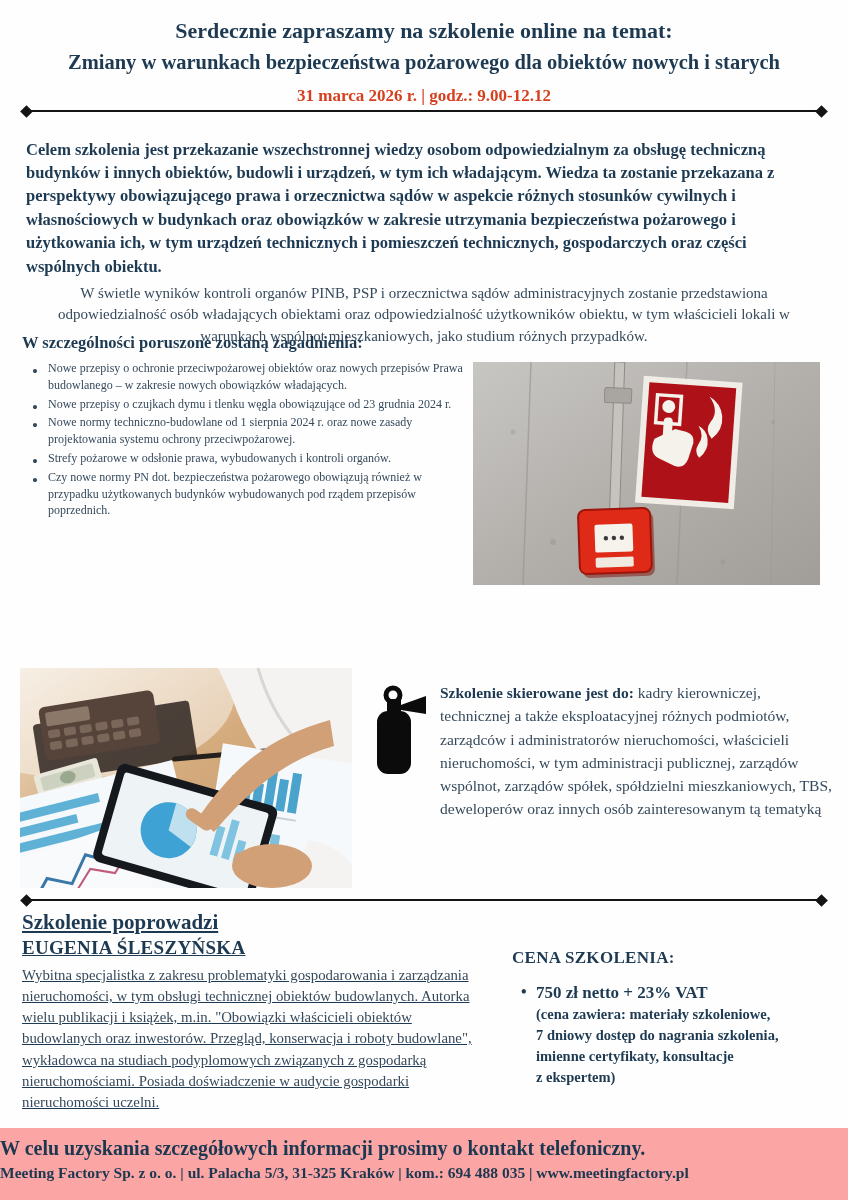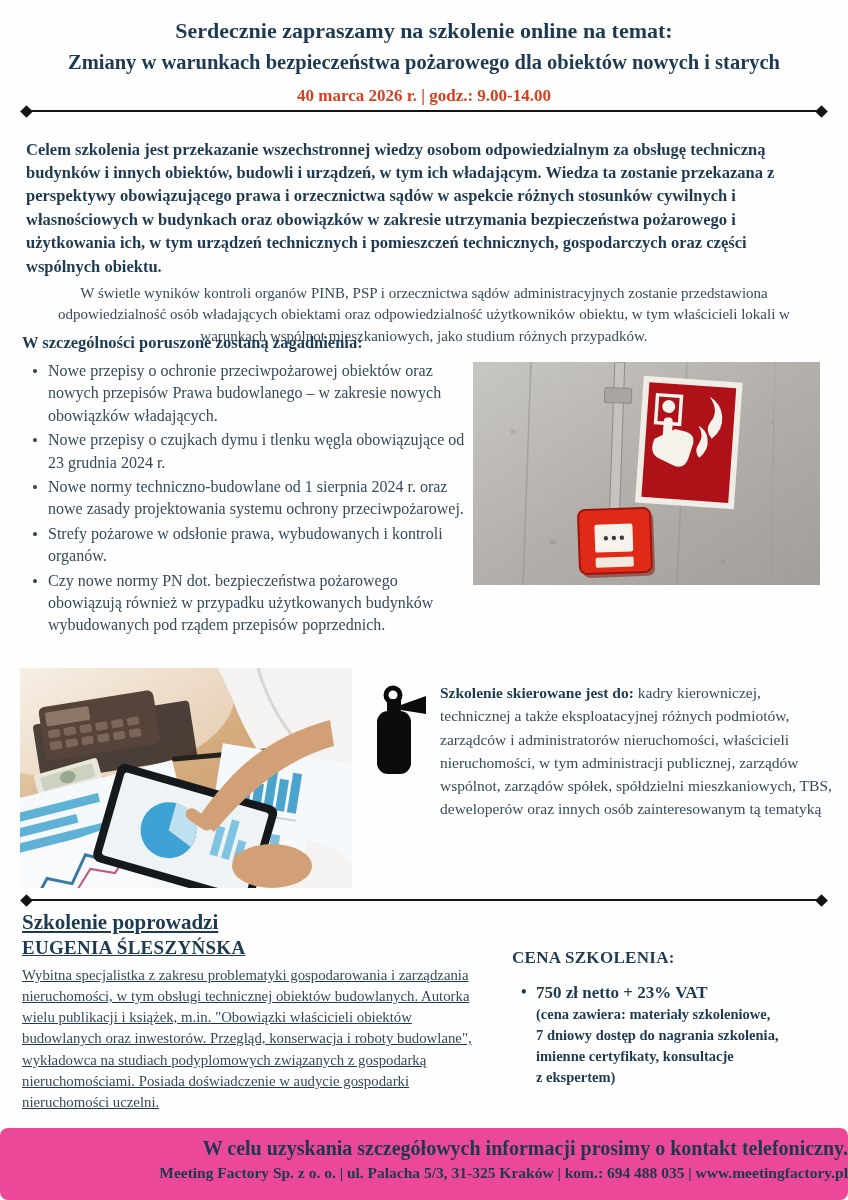--- a/index.html
+++ b/index.html
@@ -39,21 +39,21 @@
   .context {
     position: absolute; top: 268px; left: 30px; right: 30px;
     text-align: center; font-size: 15px; line-height: 1.43; color: #35495b;
   }
 
   
   .topics { position: absolute; top: 333px; left: 0; right: 0; height: 332px; }
   .topics-heading { margin-left: 22px; font-weight: bold; font-size: 16.5px; }
   .topics-list {
     margin: 7px 0 0 28px; padding-left: 20px; width: 440px;
-    list-style: none; font-size: 16px; line-height: 1.4; color: #35495b;
+    list-style: none; font-size: 12px; line-height: 1.4; color: #35495b;
   }
   .topics-list li { position: relative; margin-bottom: 2px; }
   .topics-list li::before { content: "\2022"; position: absolute; left: -16px; font-size: 17px; }
   .alarm-photo { position: absolute; top: 29px; right: 28px; width: 347px; height: 223px; display: block; }
 
   
   .mid { position: absolute; top: 668px; left: 20px; right: 14px; display: flex; }
   .analysis-photo { width: 332px; height: 220px; flex: 0 0 auto; display: block; }
   .ext-icon { width: 56px; height: 92px; flex: 0 0 auto; margin: 15px 0 0 20px; display: block; }
   .audience { width: 396px; margin: 13px 0 0 12px; font-size: 15.5px; line-height: 1.5; color: #35495b; }
@@ -69,34 +69,34 @@
   .pricing-heading { font-size: 17px; font-weight: bold; letter-spacing: 0.3px; }
   .pricing-list { margin: 15px 0 0 0; padding-left: 24px; list-style: none; font-family: Liberation Serif, serif; }
   .pricing-list li { position: relative; }
   .pricing-list li::before { content: "\2022"; position: absolute; left: -15px; font-weight: bold; }
   .price { font-size: 17px; font-weight: bold; }
   .price-details { font-size: 14.5px; font-weight: bold; line-height: 1.45; white-space: pre-line; margin-top: 1px; }
 
   
   .footer {
     position: absolute; left: 0; bottom: 0; width: 100%; height: 72px;
-    background: #ec4899; text-align: right; color: #1c3850; border-radius: 8px;
+    background: #fca5a5; text-align: left; color: #1c3850;
   }
   .footer-line1 { font-size: 20px; font-weight: bold; padding-top: 9px; }
   .footer-line2 { font-size: 15.5px; font-weight: bold; margin-top: 4px; }
 </style>
 </head>
 <body>
 
 <div class="page">
 
   <div class="header">
     <div class="intro">Serdecznie zapraszamy na szkolenie online na temat:</div>
     <div class="title">Zmiany w warunkach bezpieczeństwa pożarowego dla obiektów nowych i starych</div>
-    <div class="datetime">40 marca 2026 r. | godz.: 9.00-14.00</div>
+    <div class="datetime">31 marca 2026 r. | godz.: 9.00-12.12</div>
   </div>
 
   <div class="divider divider-1"></div>
 
   <p class="goal">Celem szkolenia jest przekazanie wszechstronnej wiedzy osobom odpowiedzialnym za obsługę techniczną budynków i innych obiektów, budowli i urządzeń, w tym ich władającym. Wiedza ta zostanie przekazana z perspektywy obowiązującego prawa i orzecznictwa sądów w aspekcie różnych stosunków cywilnych i własnościowych w budynkach oraz obowiązków w zakresie utrzymania bezpieczeństwa pożarowego i użytkowania ich, w tym urządzeń technicznych i pomieszczeń technicznych, gospodarczych oraz części wspólnych obiektu.</p>
 
   <p class="context">W świetle wyników kontroli organów PINB, PSP i orzecznictwa sądów administracyjnych zostanie przedstawiona odpowiedzialność osób władających obiektami oraz odpowiedzialność użytkowników obiektu, w tym właścicieli lokali w warunkach wspólnot mieszkaniowych, jako studium różnych przypadków.</p>
 
   <div class="topics">
     <div class="topics-heading">W szczególności poruszone zostaną zagadnienia:</div>

